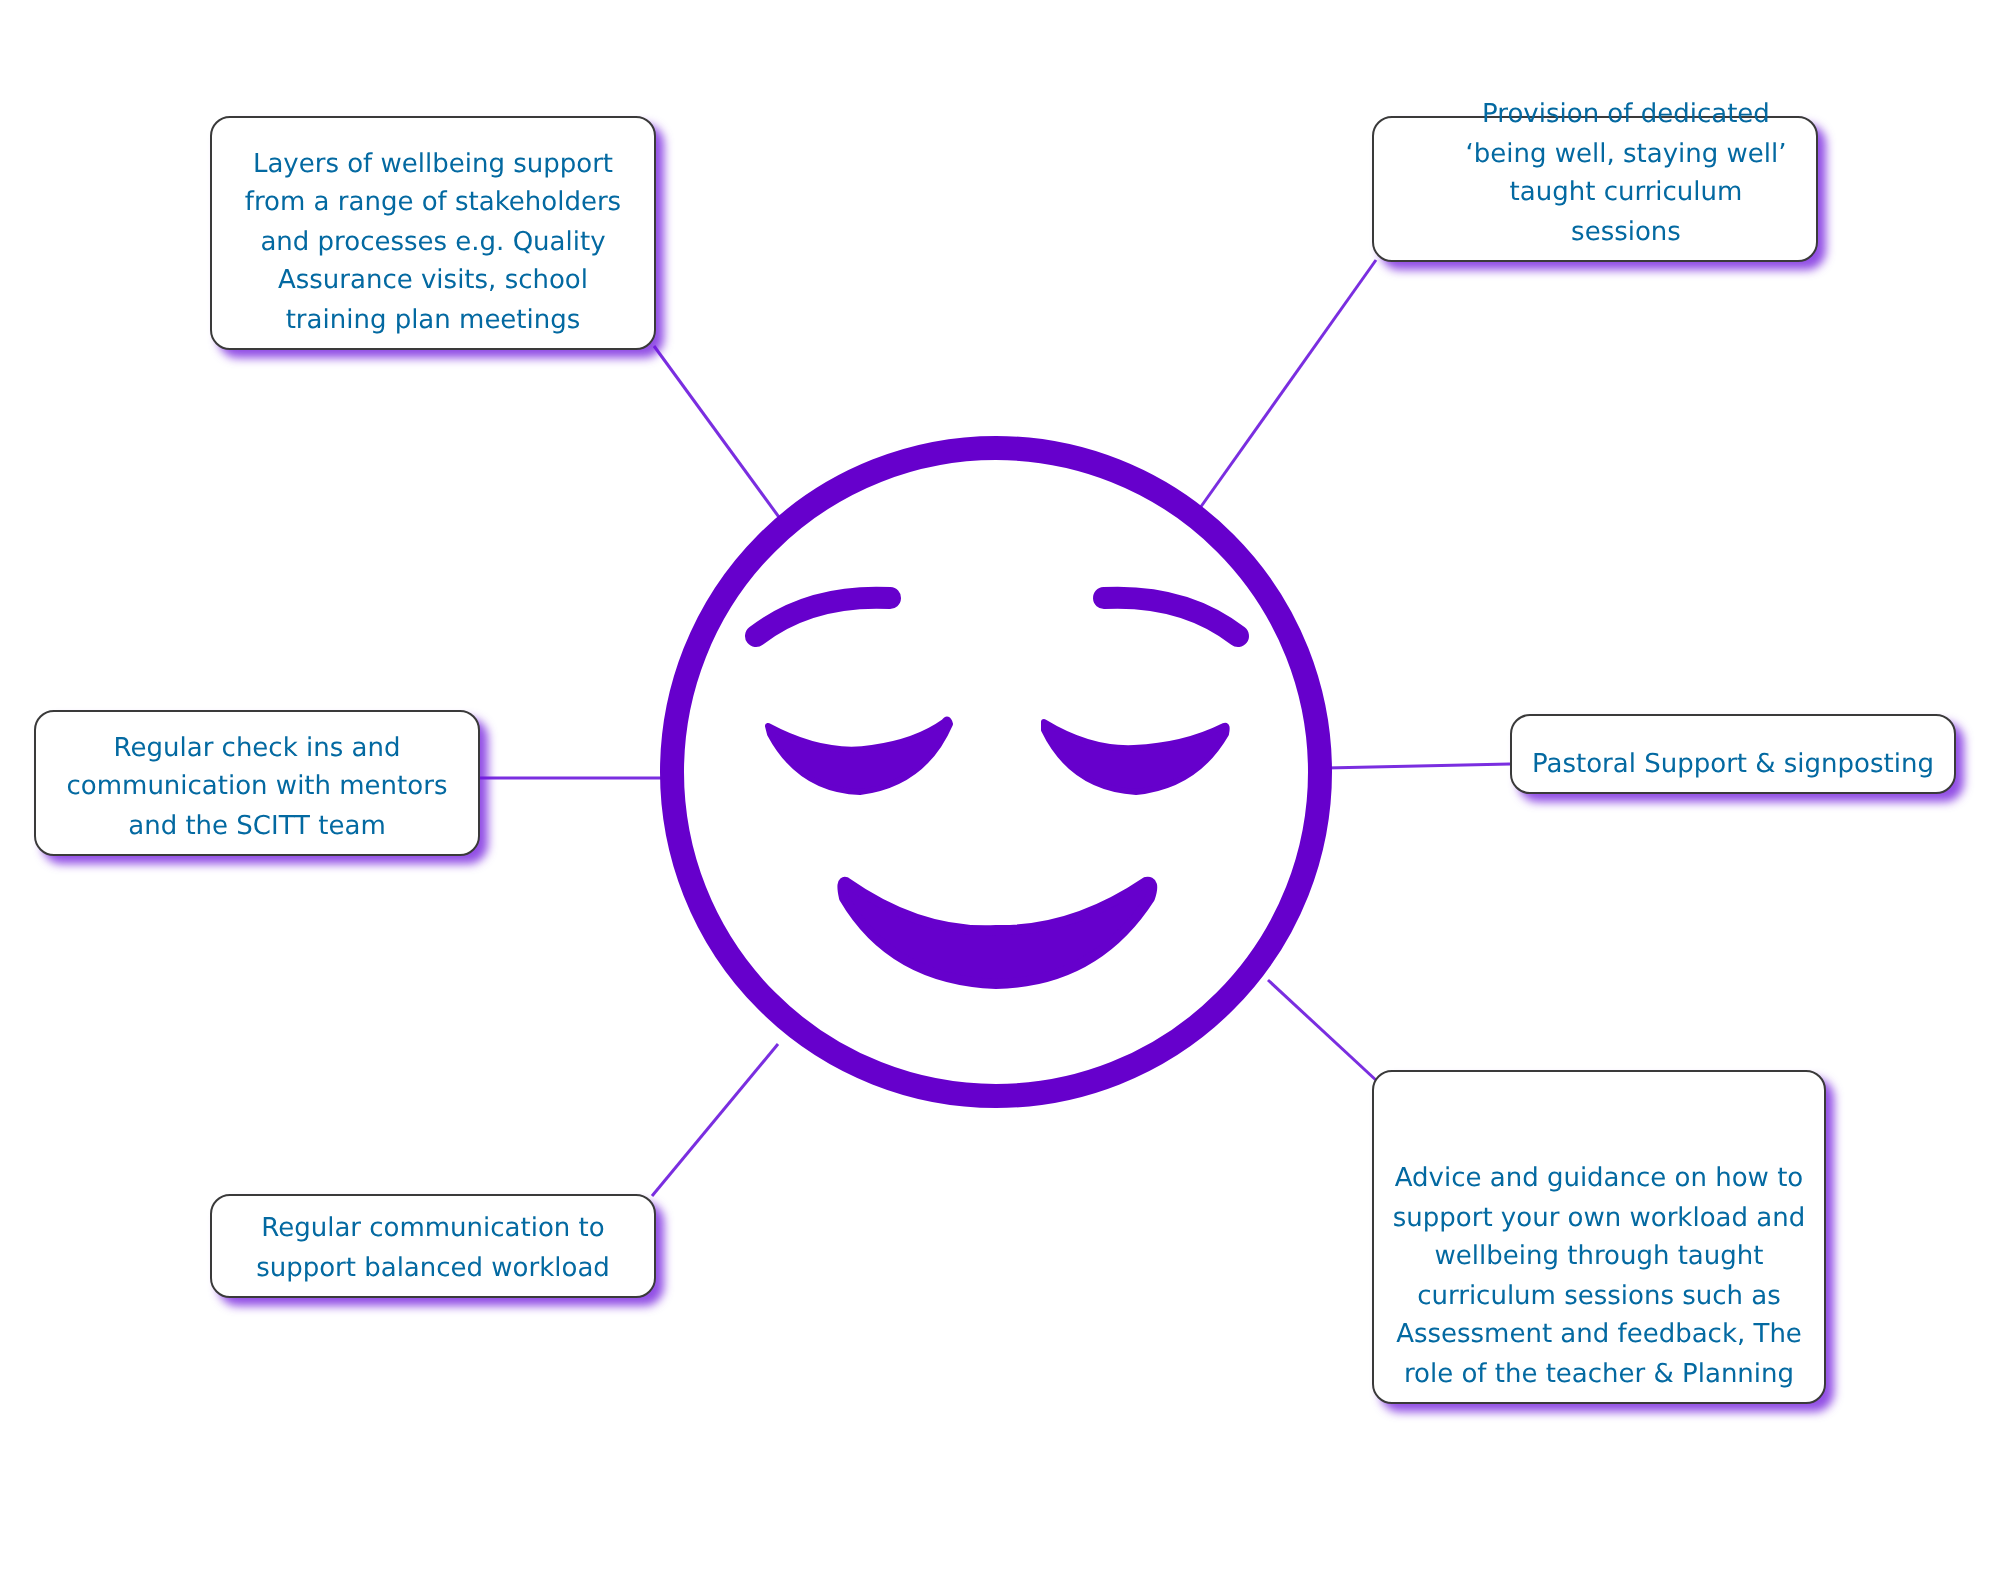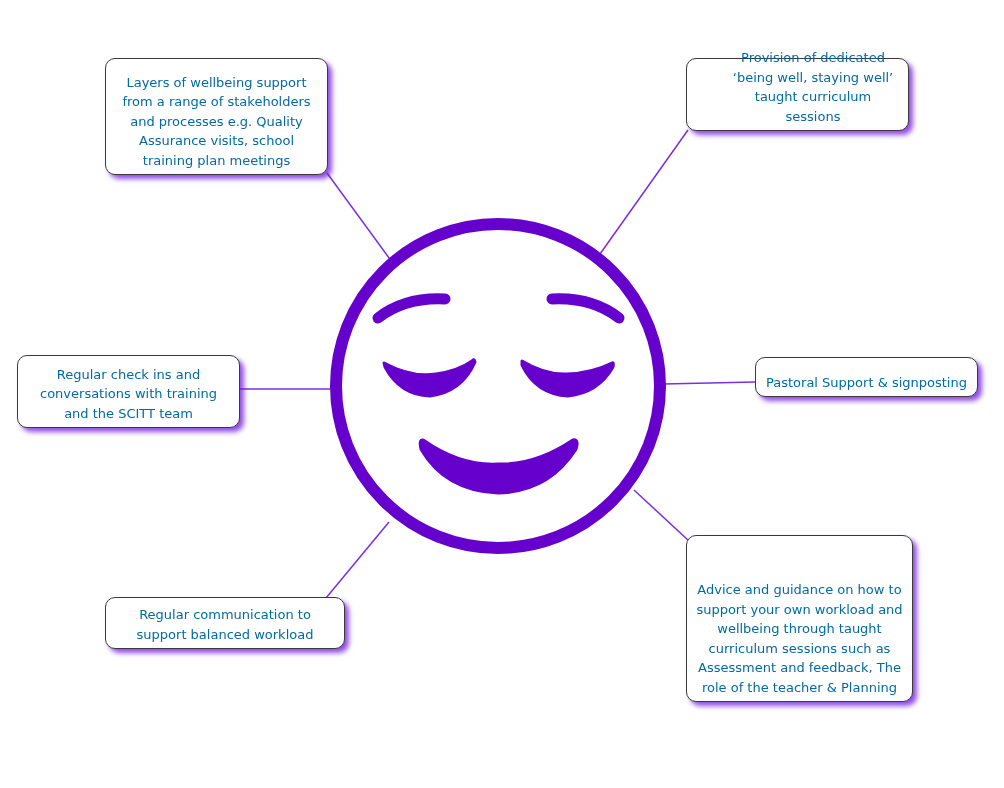--- a/index.html
+++ b/index.html
@@ -34,21 +34,21 @@
       text-align: center;
       font-size: 13px;
       line-height: 19.5px;
       color: #0369a1;
       padding: 4px 8px;
     }
     #node-wellbeing-layers { left: 105px; top: 58px; width: 223px; height: 117px; }
     #node-taught-sessions { left: 686px; top: 58px; width: 223px; height: 73px; padding-left: 39px; }
     #node-check-ins { left: 17px; top: 355px; width: 223px; height: 73px; }
     #node-pastoral { left: 755px; top: 357px; width: 223px; height: 40px; }
-    #node-communication { left: 105px; top: 597px; width: 240px; height: 52px; }
+    #node-communication { left: 105px; top: 597px; width: 223px; height: 52px; }
     #node-advice { left: 686px; top: 535px; width: 227px; height: 167px; }
   </style>
 </head>
 <body>
 
 <svg id="diagram-svg" viewBox="0 0 1004 788" xmlns="http://www.w3.org/2000/svg">
 
   <g stroke="#7a2ee0" stroke-width="1.5" fill="none">
     <line x1="327" y1="173" x2="392" y2="262"></line>
     <line x1="688" y1="130" x2="600" y2="254"></line>
@@ -73,21 +73,21 @@
 
 <div class="node" id="node-wellbeing-layers">
   <span>Layers of wellbeing support from a range of stakeholders and processes e.g. Quality Assurance visits, school training plan meetings</span>
 </div>
 
 <div class="node" id="node-taught-sessions">
   <span>Provision of dedicated ‘being well, staying well’ taught curriculum sessions</span>
 </div>
 
 <div class="node" id="node-check-ins">
-  <span>Regular check ins and conversations with training and the SCITT team</span>
+  <span>Regular check ins and communication with mentors and the SCITT team</span>
 </div>
 
 <div class="node" id="node-pastoral">
   <span>Pastoral Support &amp; signposting</span>
 </div>
 
 <div class="node" id="node-communication">
   <span>Regular communication to support balanced workload</span>
 </div>
 

